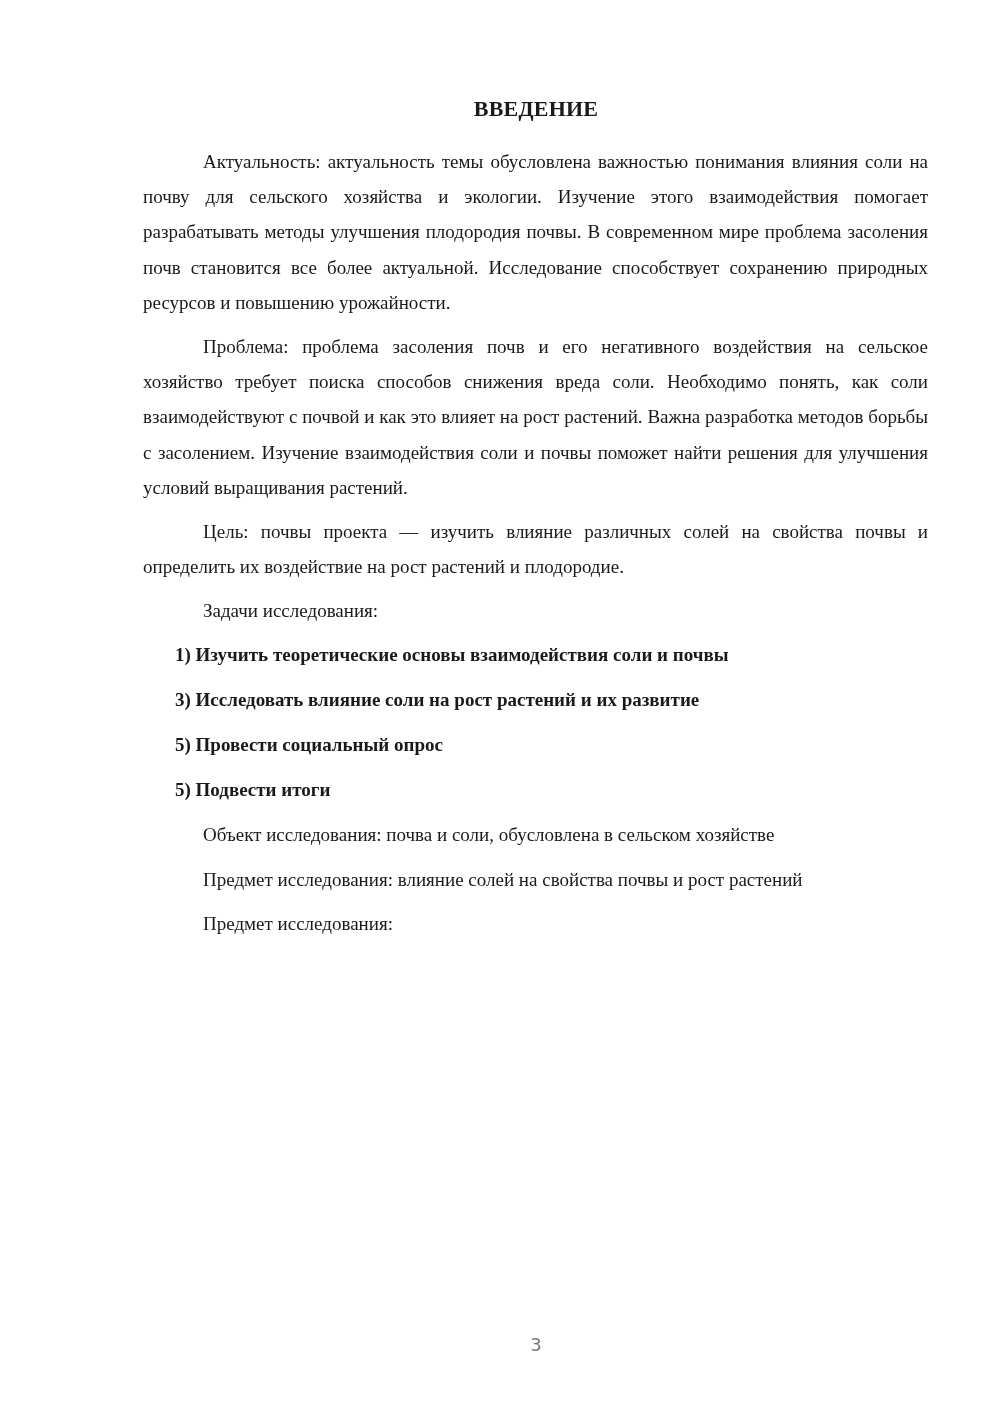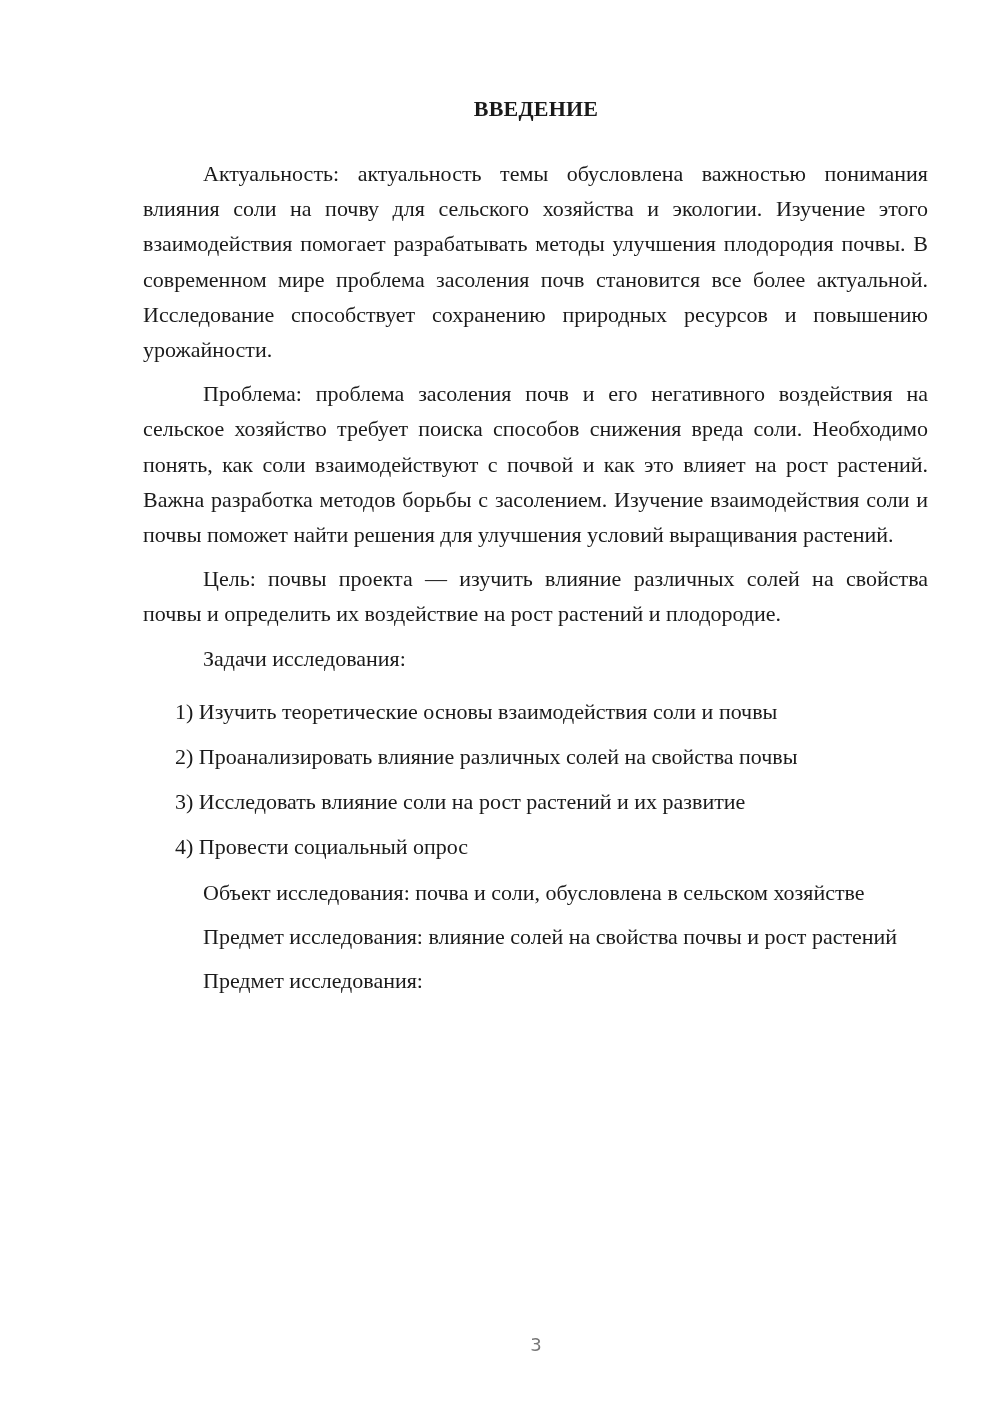--- a/index.html
+++ b/index.html
@@ -6,45 +6,45 @@
   body { width: 1000px; height: 1414px; position: relative; overflow: hidden; }
   .page {
     position: absolute; left: 0; top: 0; width: 1000px; height: 1064px; background: #ffffff;
     font-family: "Liberation Serif", "DejaVu Serif", serif; color: #1a1a1a;
   }
   .heading {
     position: absolute; top: 96px; left: 0; width: 1072px; text-align: center;
     font-weight: bold; font-size: 22px; letter-spacing: 0.2px;
   }
   .body {
-    position: absolute; left: 143px; top: 156px; width: 785px;
-    font-size: 22px; line-height: 35.2px;
+    position: absolute; left: 143px; top: 144px; width: 785px;
+    font-size: 19px; line-height: 35.2px;
   }
   .p { text-align: justify; text-indent: 60px; margin: 0 0 9px 0; text-align-last: left; }
-  .p.list { text-indent: 0; padding-left: 32px; margin-bottom: 10px; }
-  .p.tasks-label { margin-bottom: 18px; }
+  .p.list { text-indent: 0; padding-left: 32px; margin-bottom: 10px; font-weight: bold; }
+  .p.tasks-label { margin-bottom: 8px; }
   .page-number {
     position: absolute; top: 1334px; left: 0; width: 1072px; text-align: center;
     font-family: "DejaVu Sans", sans-serif; font-size: 18px; color: #777777;
   }
 </style>
 </head>
 <body>
 
 <div class="page">
   <div class="heading">ВВЕДЕНИЕ</div>
 
   <div class="body">
     <p class="p">Актуальность: актуальность темы обусловлена важностью понимания влияния соли на почву для сельского хозяйства и экологии. Изучение этого взаимодействия помогает разрабатывать методы улучшения плодородия почвы. В современном мире проблема засоления почв становится все более актуальной. Исследование способствует сохранению природных ресурсов и повышению урожайности.</p>
     <p class="p">Проблема: проблема засоления почв и его негативного воздействия на сельское хозяйство требует поиска способов снижения вреда соли. Необходимо понять, как соли взаимодействуют с почвой и как это влияет на рост растений. Важна разработка методов борьбы с засолением. Изучение взаимодействия соли и почвы поможет найти решения для улучшения условий выращивания растений.</p>
     <p class="p">Цель: почвы проекта — изучить влияние различных солей на свойства почвы и определить их воздействие на рост растений и плодородие.</p>
     <p class="p tasks-label">Задачи исследования:</p>
     <p class="p list">1) Изучить теоретические основы взаимодействия соли и почвы</p>
-    <p class="p list">2) Проанализировать влияние различных солей на свойства почвы</p>
     <p class="p list">3) Исследовать влияние соли на рост растений и их развитие</p>
-    <p class="p list">4) Провести социальный опрос</p>
+    <p class="p list">5) Провести социальный опрос</p>
+    <p class="p list">5) Подвести итоги</p>
     <p class="p">Объект исследования: почва и соли, обусловлена в сельском хозяйстве</p>
     <p class="p">Предмет исследования: влияние солей на свойства почвы и рост растений</p>
     <p class="p">Предмет исследования:</p>
   </div>
 
   <div class="page-number">3</div>
 </div>
 
 </body></html>

